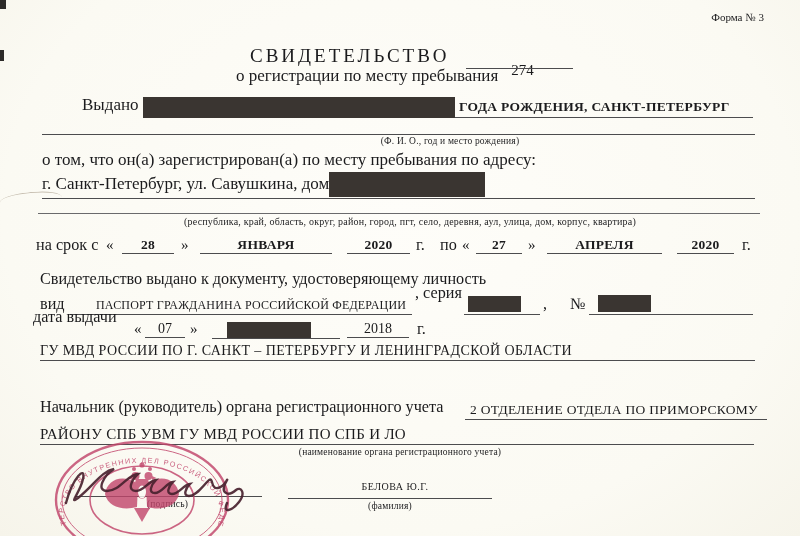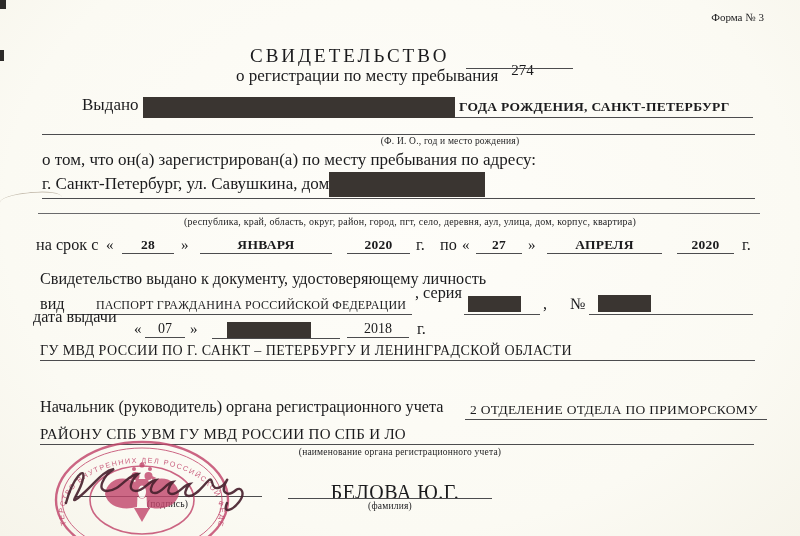--- a/index.html
+++ b/index.html
@@ -97,21 +97,21 @@
 
   <div class="abs body16" style="left:40px;top:398px;">Начальник (руководитель) органа регистрационного учета</div>
   <div class="abs" style="left:470px;top:402px;font-size:13.5px;letter-spacing:.3px;">2 ОТДЕЛЕНИЕ ОТДЕЛА  ПО ПРИМОРСКОМУ</div>
   <div class="rule" style="left:465px;top:419px;width:302px;"></div>
   <div class="abs" style="left:40px;top:426px;font-size:15px;letter-spacing:.3px;">РАЙОНУ СПБ УВМ  ГУ  МВД РОССИИ  ПО СПБ  И  ЛО</div>
   <div class="rule" style="left:40px;top:444px;width:714px;"></div>
   <div class="abs cap" style="left:250px;top:447px;width:300px;">(наименование органа регистрационного учета)</div>
 
   <div class="rule" style="left:75px;top:496px;width:187px;"></div>
   <div class="abs cap" style="left:110px;top:499px;width:115px;">(подпись)</div>
-  <div class="abs" style="left:300px;top:481px;width:190px;text-align:center;font-size:20px;letter-spacing:.5px;">БЕЛОВА  Ю.Г.</div>
+  <div class="abs" style="left:300px;top:481px;width:190px;text-align:center;font-size:10px;letter-spacing:.5px;">БЕЛОВА  Ю.Г.</div>
   <div class="rule" style="left:288px;top:498px;width:204px;"></div>
   <div class="abs cap" style="left:330px;top:501px;width:120px;">(фамилия)</div>
 
   <svg class="abs" style="left:44px;top:430px;" width="220" height="160" viewBox="0 0 220 160">
     <g stroke="#c1456b" fill="none" opacity="0.82">
       <ellipse cx="98" cy="70" rx="86" ry="58" stroke-width="2.4"></ellipse>
       <ellipse cx="98" cy="70" rx="80" ry="52" stroke-width="1"></ellipse>
       <ellipse cx="98" cy="70" rx="52" ry="34" stroke-width="1.6"></ellipse>
     </g>
     <defs>

